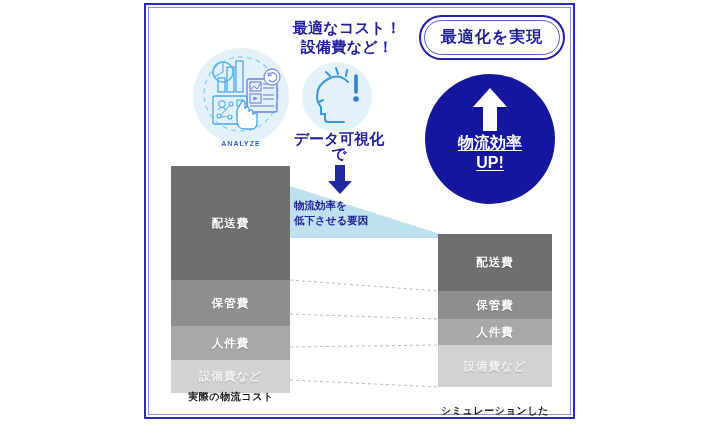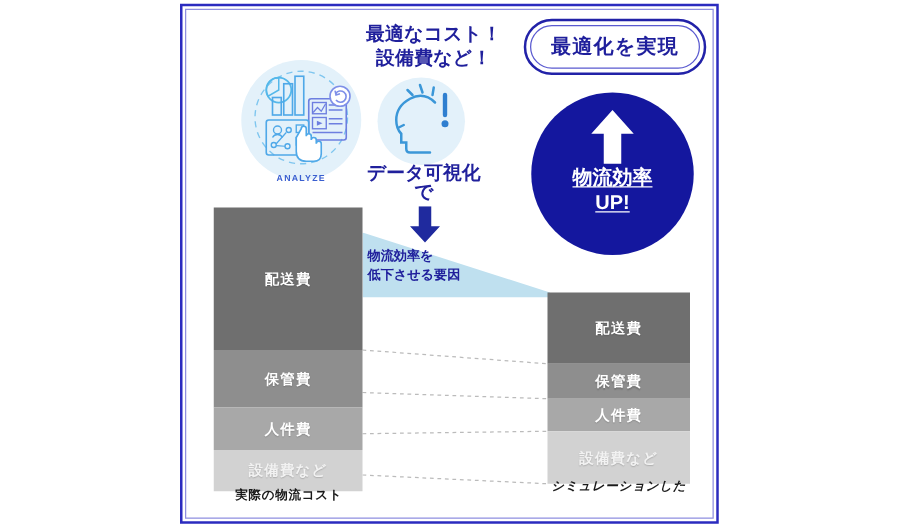--- a/index.html
+++ b/index.html
@@ -211,21 +211,21 @@
   .bar-caption {
     position: absolute;
     text-align: center;
     color: #1a1a1a;
     font-size: 10px;
     font-weight: bold;
     line-height: 14px;
     letter-spacing: 0.6px;
   }
   #caption-left  { left: 161px; top: 390px; width: 140px; }
-  #caption-right { left: 428px; top: 383px; width: 134px; font-style: italic; }
+  #caption-right { left: 428px; top: 404px; width: 134px; }
 
   
   #connectors {
     position: absolute;
     left: 0; top: 0;
     width: 720px; height: 424px;
     pointer-events: none;
   }
 </style>
 </head>

